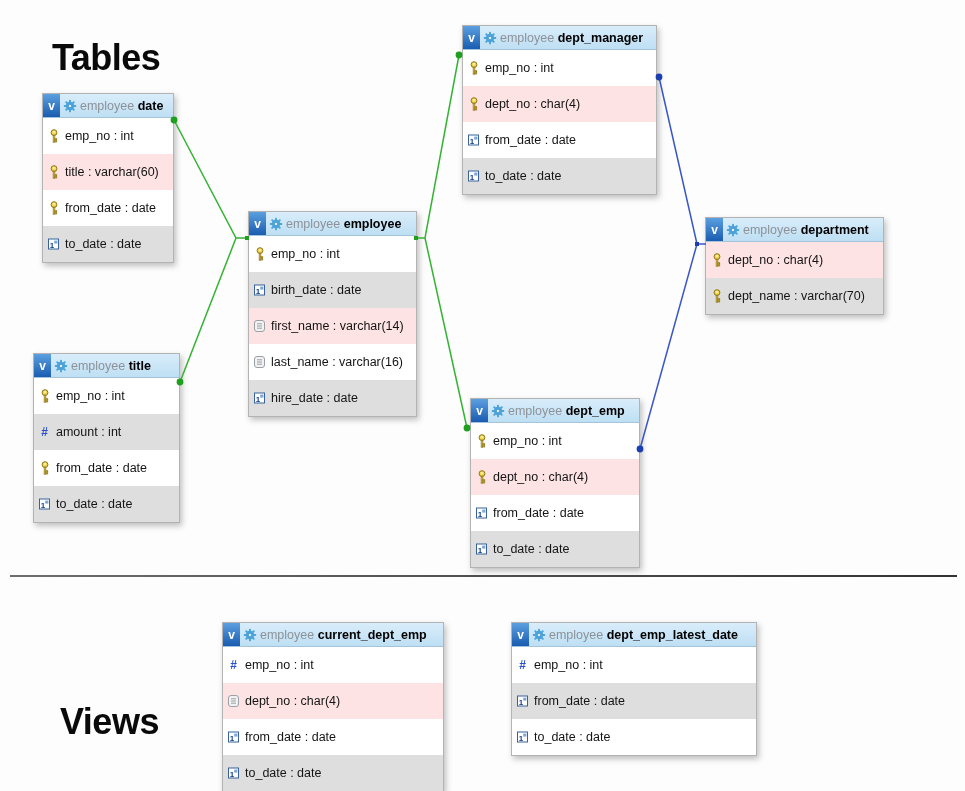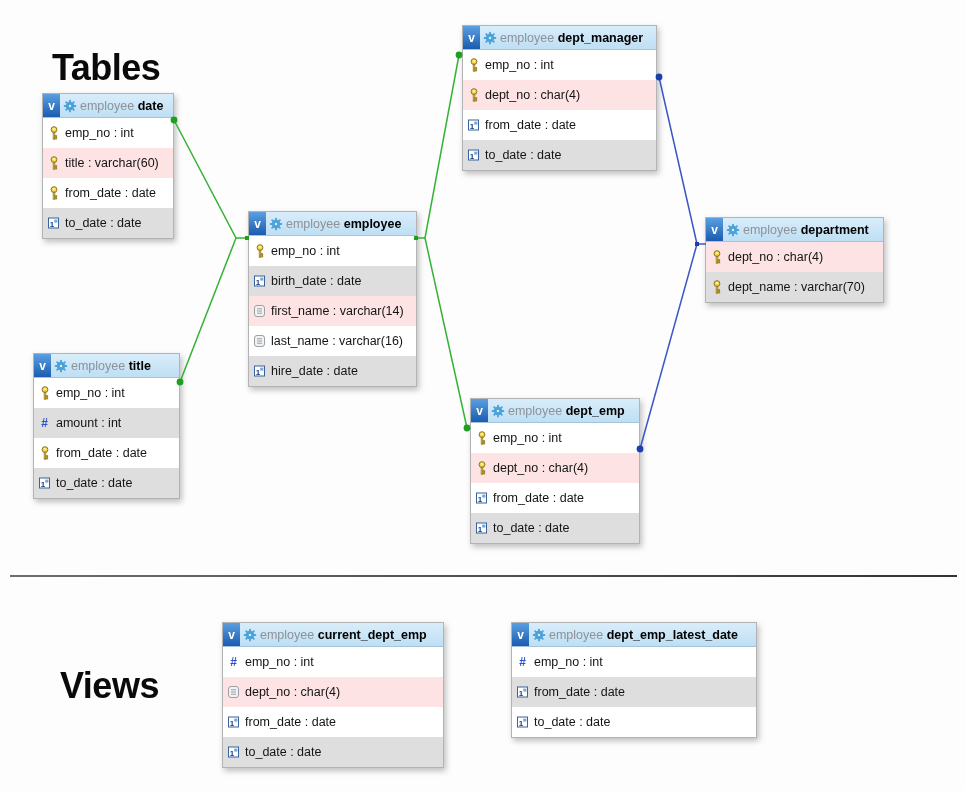--- a/index.html
+++ b/index.html
@@ -5,22 +5,22 @@
   html,body{margin:0;padding:0;}
   body{
     width:965px;height:791px;position:relative;overflow:hidden;
     background:#fdfdfd;
     font-family:"Liberation Sans","DejaVu Sans",sans-serif;
   }
   .section-heading{
     position:absolute;font-size:36px;font-weight:700;color:#0a0a0a;
     letter-spacing:-0.5px;line-height:1;
   }
-  #tables-heading{left:52px;top:26px;}
-  #views-heading{left:60px;top:644px;text-align:center;}
+  #tables-heading{left:52px;top:16px;}
+  #views-heading{left:60px;top:680px;text-align:center;}
   #section-divider{
     position:absolute;left:10px;top:575px;width:947px;height:1.5px;
     background:linear-gradient(to right,#6e6e6e,#333);
   }
   .card{
     position:absolute;background:#fff;border:1px solid #b3b3b3;
     box-shadow:2px 3px 6px rgba(0,0,0,0.25);
     font-size:12.5px;z-index:2;
   }
   .card-header{
@@ -34,21 +34,21 @@
     display:flex;align-items:center;justify-content:center;
   }
   .gear{flex:none;margin-left:3px;display:flex;align-items:center;}
   .header-text{
     flex:1;text-align:left;white-space:nowrap;overflow:hidden;
     padding:0 3px;
   }
   .schema-name{color:#8d9298;}
   .table-name{color:#000;font-weight:700;}
   .field-row{
-    height:30px;display:flex;align-items:center;padding:0 4px 0 3px;
+    height:36px;display:flex;align-items:center;padding:0 4px 0 3px;
   }
   .ficon{
     width:15px;flex:none;display:flex;align-items:center;justify-content:center;
     margin-right:4px;
   }
   .hash-glyph{font-weight:700;font-size:12px;color:#2a52c8;}
   .row-label{white-space:nowrap;color:#141414;}
   #connector-layer{
     position:absolute;left:0;top:0;z-index:5;pointer-events:none;
   }

